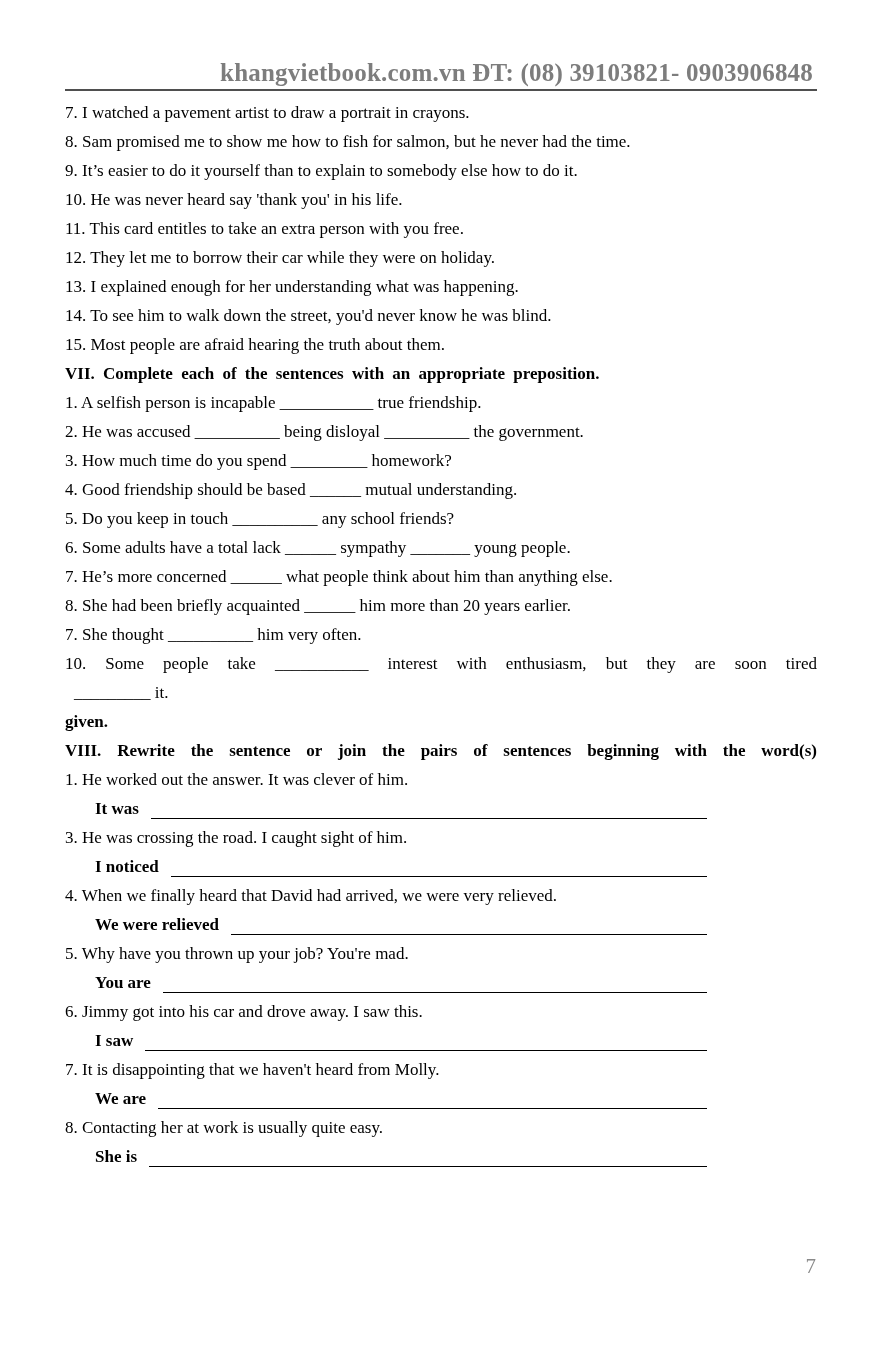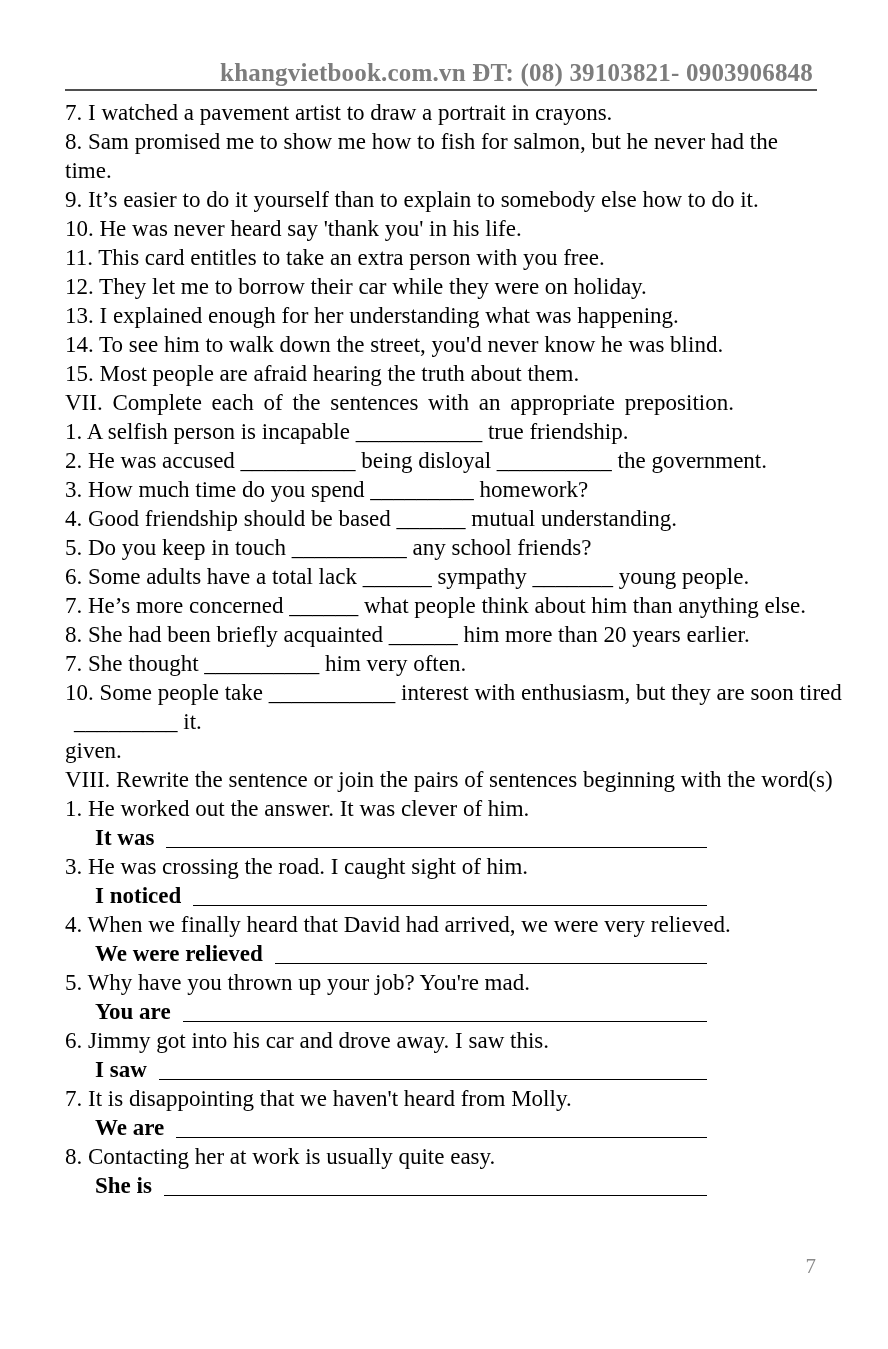--- a/index.html
+++ b/index.html
@@ -26,25 +26,25 @@
   .site {
     text-align: right;
     padding-right: 4px;
     color: #7d7d7d;
     font-weight: bold;
     font-size: 25px;
     line-height: 26px;
     letter-spacing: 0.2px;
   }
   .ln, .para, .heading, .answer-row {
-    font-size: 23px;
+    font-size: 17px;
     line-height: 29px;
   }
   .heading {
-    font-weight: normal;
+    font-weight: bold;
   }
   .heading.vii { word-spacing: 4px; }
   .jl {
     text-align: justify;
     text-align-last: justify;
     white-space: nowrap;
   }
   .cont { margin-left: 9px; }
   .answer-row {
     display: flex;

